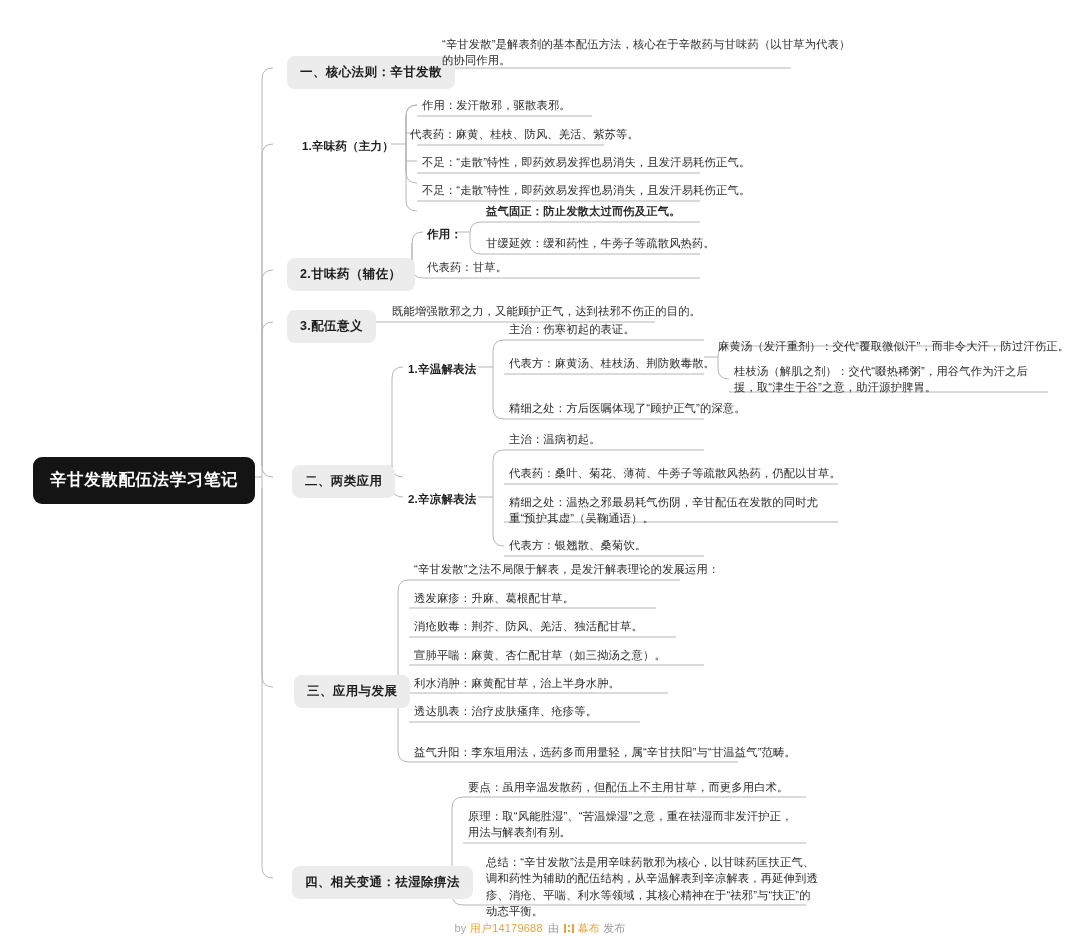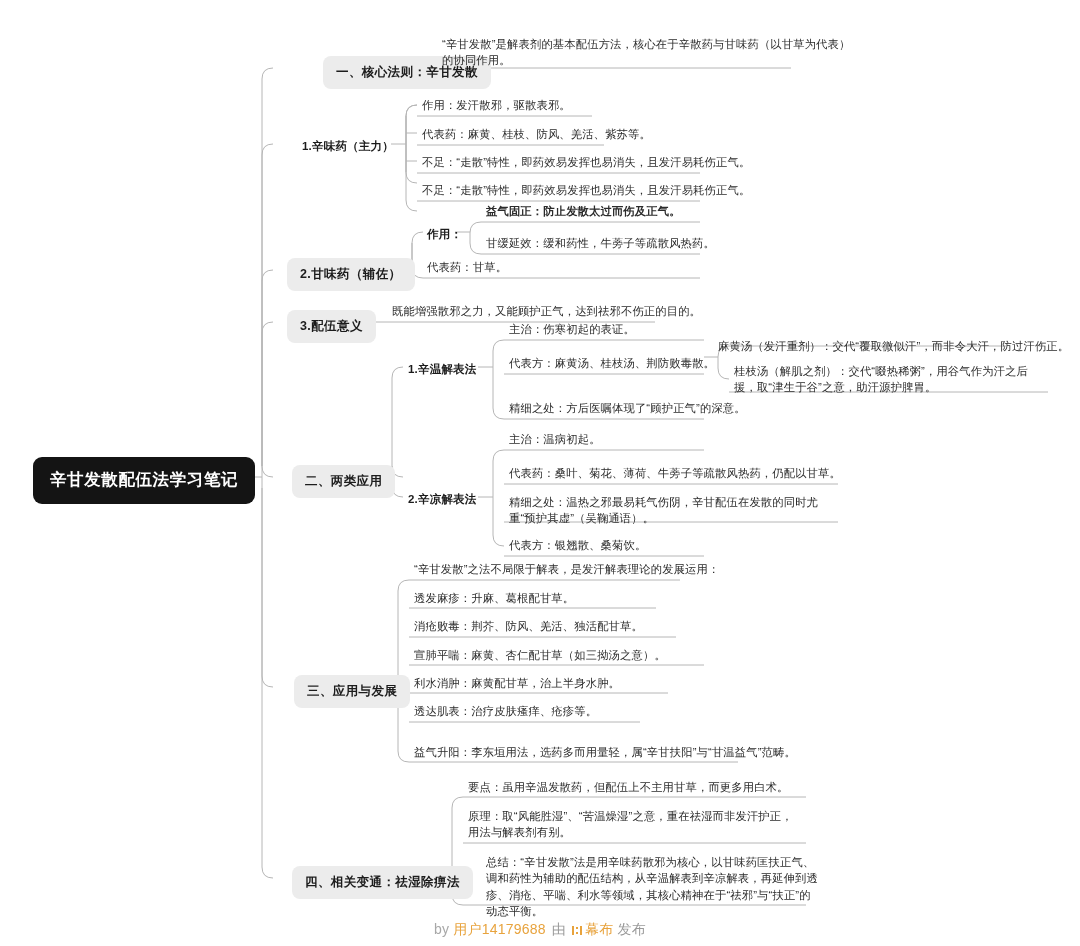--- a/index.html
+++ b/index.html
@@ -75,21 +75,21 @@
   .node.leaf.w5 { width: 340px; }
   .node.leaf.w6 { width: 420px; }
   .node.leaf.nowrap { white-space: nowrap; width: auto; }
 
   
   #footer {
     position: absolute;
     left: 0; right: 0;
     top: 921px;
     text-align: center;
-    font-size: 14px;
+    font-size: 11px;
     color: #9a9a9a;
     letter-spacing: 0.2px;
   }
   #footer .by { color: #a8a8a8; }
   #footer .user { color: #e8a33d; }
   #footer .uid { color: #e8a33d; }
   #footer .you { color: #9a9a9a; margin: 0 2px; }
   #footer .brandmark {
     display: inline-block;
     width: 11px; height: 9px;
@@ -196,26 +196,26 @@
       <path d="M463,797 Q452,797 452,808 L452,867 Q452,878 463,878"></path>
       <path d="M463,905 Q452,905 452,894 L452,867"></path>
       <path d="M463,797 L806,797"></path>
       <path d="M463,843 L806,843"></path>
       <path d="M463,905 L806,905"></path>
     </g>
   </svg>
 
   <div class="node root" style="left:33px; top:457px;">辛甘发散配伍法学习笔记</div>
 
-  <div class="node lvl1" style="left:287px; top:56px;margin-left:36px;">一、核心法则：辛甘发散</div>
+  <div class="node lvl1" style="left:287px; top:56px;">一、核心法则：辛甘发散</div>
   <div class="node leaf w6" style="left:440px; top:34px;">“辛甘发散”是解表剂的基本配伍方法，核心在于辛散药与甘味药（以甘草为代表）的协同作用。</div>
 
   <div class="node lvl2" style="left:300px; top:136px;">1.辛味药（主力）</div>
   <div class="node leaf nowrap" style="left:420px; top:95px;">作用：发汗散邪，驱散表邪。</div>
-  <div class="node leaf nowrap" style="left:420px; top:124px;">代表药：麻黄、桂枝、防风、羌活、紫苏等。</div>
+  <div class="node leaf nowrap" style="left:408px; top:124px;">代表药：麻黄、桂枝、防风、羌活、紫苏等。</div>
   <div class="node leaf nowrap" style="left:420px; top:152px;">不足：“走散”特性，即药效易发挥也易消失，且发汗易耗伤正气。</div>
   <div class="node leaf nowrap" style="left:420px; top:180px;">不足：“走散”特性，即药效易发挥也易消失，且发汗易耗伤正气。</div>
 
   <div class="node lvl1" style="left:287px; top:258px;">2.甘味药（辅佐）</div>
   <div class="node lvl2" style="left:425px; top:224px;">作用：</div>
   <div class="node leaf nowrap" style="left:484px; top:201px;font-weight:bold;">益气固正：防止发散太过而伤及正气。</div>
   <div class="node leaf nowrap" style="left:484px; top:233px;">甘缓延效：缓和药性，牛蒡子等疏散风热药。</div>
   <div class="node leaf nowrap" style="left:425px; top:257px;">代表药：甘草。</div>
 
   <div class="node lvl1" style="left:287px; top:310px;">3.配伍意义</div>

